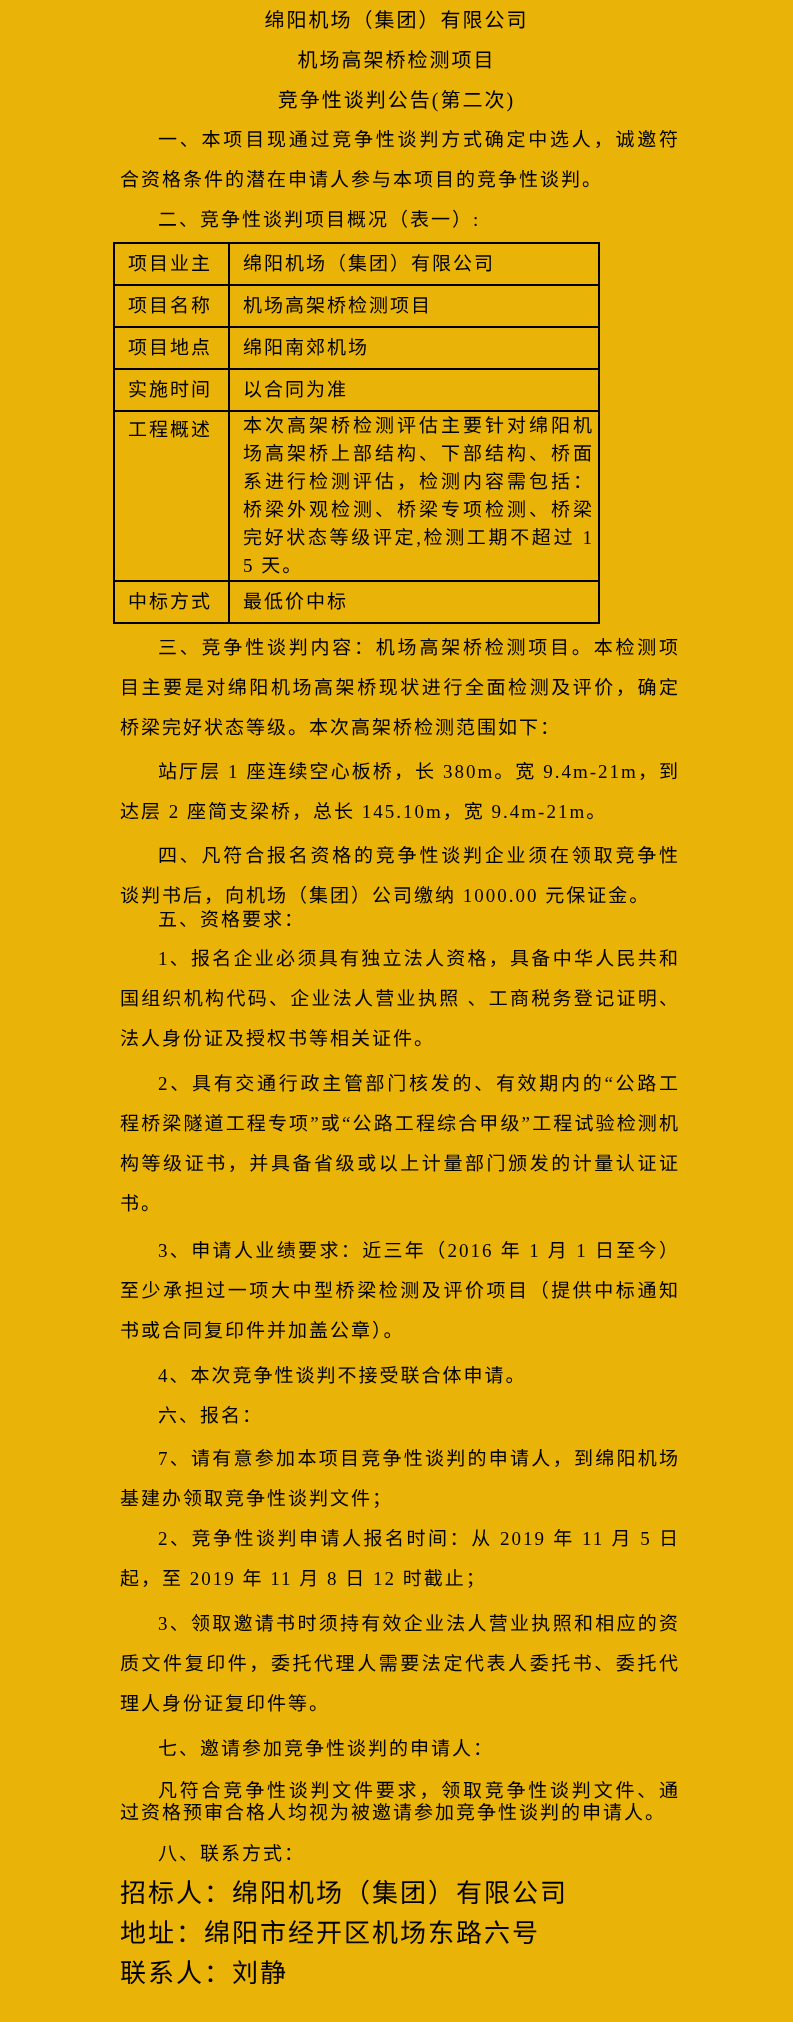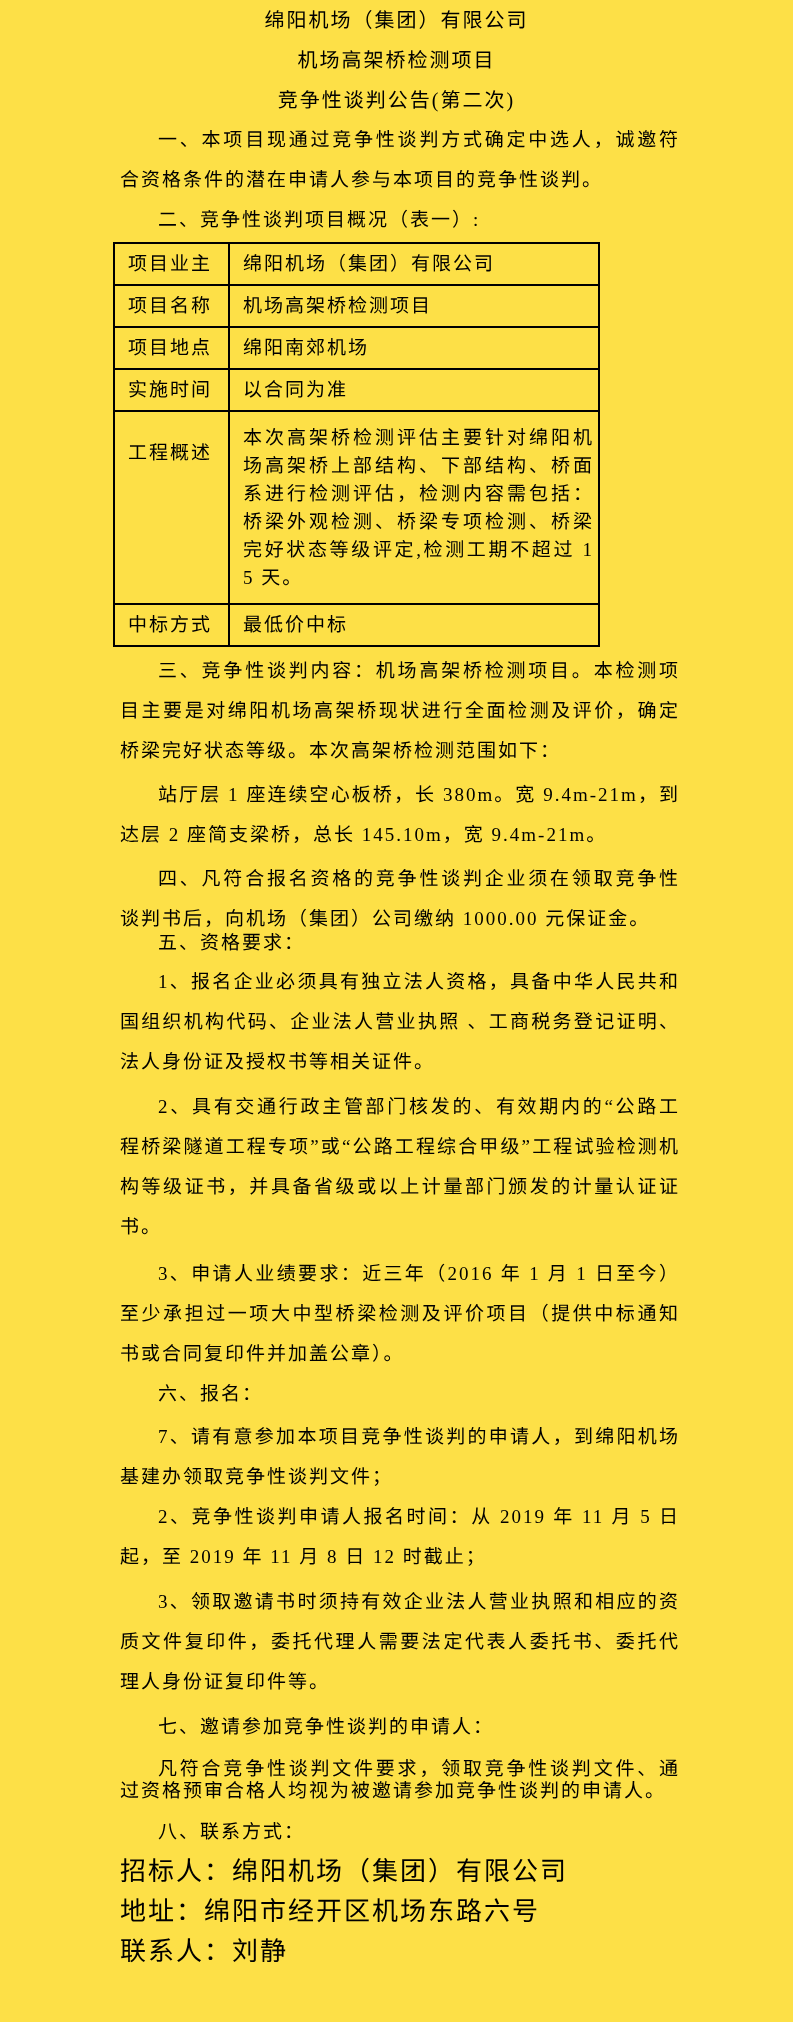--- a/index.html
+++ b/index.html
@@ -1,21 +1,21 @@
 <!DOCTYPE html>
 <html lang="zh-CN"><head>
 <meta charset="utf-8">
 <style>
   html, body { margin: 0; padding: 0; background: #ffffff; }
   .page {
     position: relative;
     width: 793px;
     height: 2022px;
     margin: 0 auto;
-    background: #fde047;
+    background: #eab308;
     color: #000000;
     font-family: "Liberation Serif", "DejaVu Serif", serif;
     overflow: hidden;
   }
   .content {
     position: absolute;
     left: 113px;
     top: 0;
     width: 567px;
   }
@@ -58,21 +58,21 @@
   }
   table.overview td.lbl { width: 100px; }
   table.overview tr.simple td { height: 40px; line-height: 24px; }
   table.overview tr.tall td { height: 166px; }
   table.overview tr.tall td.val {
     line-height: 28px;
     text-align: justify;
     word-break: break-all;
     padding-right: 4px;
   }
-  table.overview tr.tall td.lbl { vertical-align: top; padding-top: 25px; }
+  table.overview tr.tall td.lbl { vertical-align: top; padding-top: 2px; }
   .contact-line {
     font-size: 26px;
     line-height: 40px;
     letter-spacing: 2px;
     padding-left: 7px;
   }
 </style>
 </head>
 <body>
 
@@ -115,20 +115,21 @@
       </tbody>
     </table>
 
     <p class="para m4">三、竞争性谈判内容：机场高架桥检测项目。本检测项目主要是对绵阳机场高架桥现状进行全面检测及评价，确定桥梁完好状态等级。本次高架桥检测范围如下：</p>
     <p class="para m4">站厅层 1 座连续空心板桥，长 380m。宽 9.4m-21m，到达层 2 座简支梁桥，总长 145.10m，宽 9.4m-21m。</p>
     <p class="para m4">四、凡符合报名资格的竞争性谈判企业须在领取竞争性谈判书后，向机场（集团）公司缴纳 1000.00 元保证金。</p>
     <p class="para tight">五、资格要求：</p>
     <p class="para m7">1、报名企业必须具有独立法人资格，具备中华人民共和国组织机构代码、企业法人营业执照 、工商税务登记证明、法人身份证及授权书等相关证件。</p>
     <p class="para m5">2、具有交通行政主管部门核发的、有效期内的“公路工程桥梁隧道工程专项”或“公路工程综合甲级”工程试验检测机构等级证书，并具备省级或以上计量部门颁发的计量认证证书。</p>
     <p class="para m7">3、申请人业绩要求：近三年（2016 年 1 月 1 日至今）至少承担过一项大中型桥梁检测及评价项目（提供中标通知书或合同复印件并加盖公章）。</p>
+    <p class="para m5">4、本次竞争性谈判不接受联合体申请。</p>
     <p class="para">六、报名：</p>
     <p class="para m3">7、请有意参加本项目竞争性谈判的申请人，到绵阳机场基建办领取竞争性谈判文件；</p>
     <p class="para">2、竞争性谈判申请人报名时间：从 2019 年 11 月 5 日起，至 2019 年 11 月 8 日 12 时截止；</p>
     <p class="para m5">3、领取邀请书时须持有效企业法人营业执照和相应的资质文件复印件，委托代理人需要法定代表人委托书、委托代理人身份证复印件等。</p>
     <p class="para m5">七、邀请参加竞争性谈判的申请人：</p>
     <p class="para single">凡符合竞争性谈判文件要求，领取竞争性谈判文件、通过资格预审合格人均视为被邀请参加竞争性谈判的申请人。</p>
     <p class="para m10">八、联系方式：</p>
 
     <div class="contact-line">招标人：绵阳机场（集团）有限公司</div>
     <div class="contact-line">地址：绵阳市经开区机场东路六号</div>

